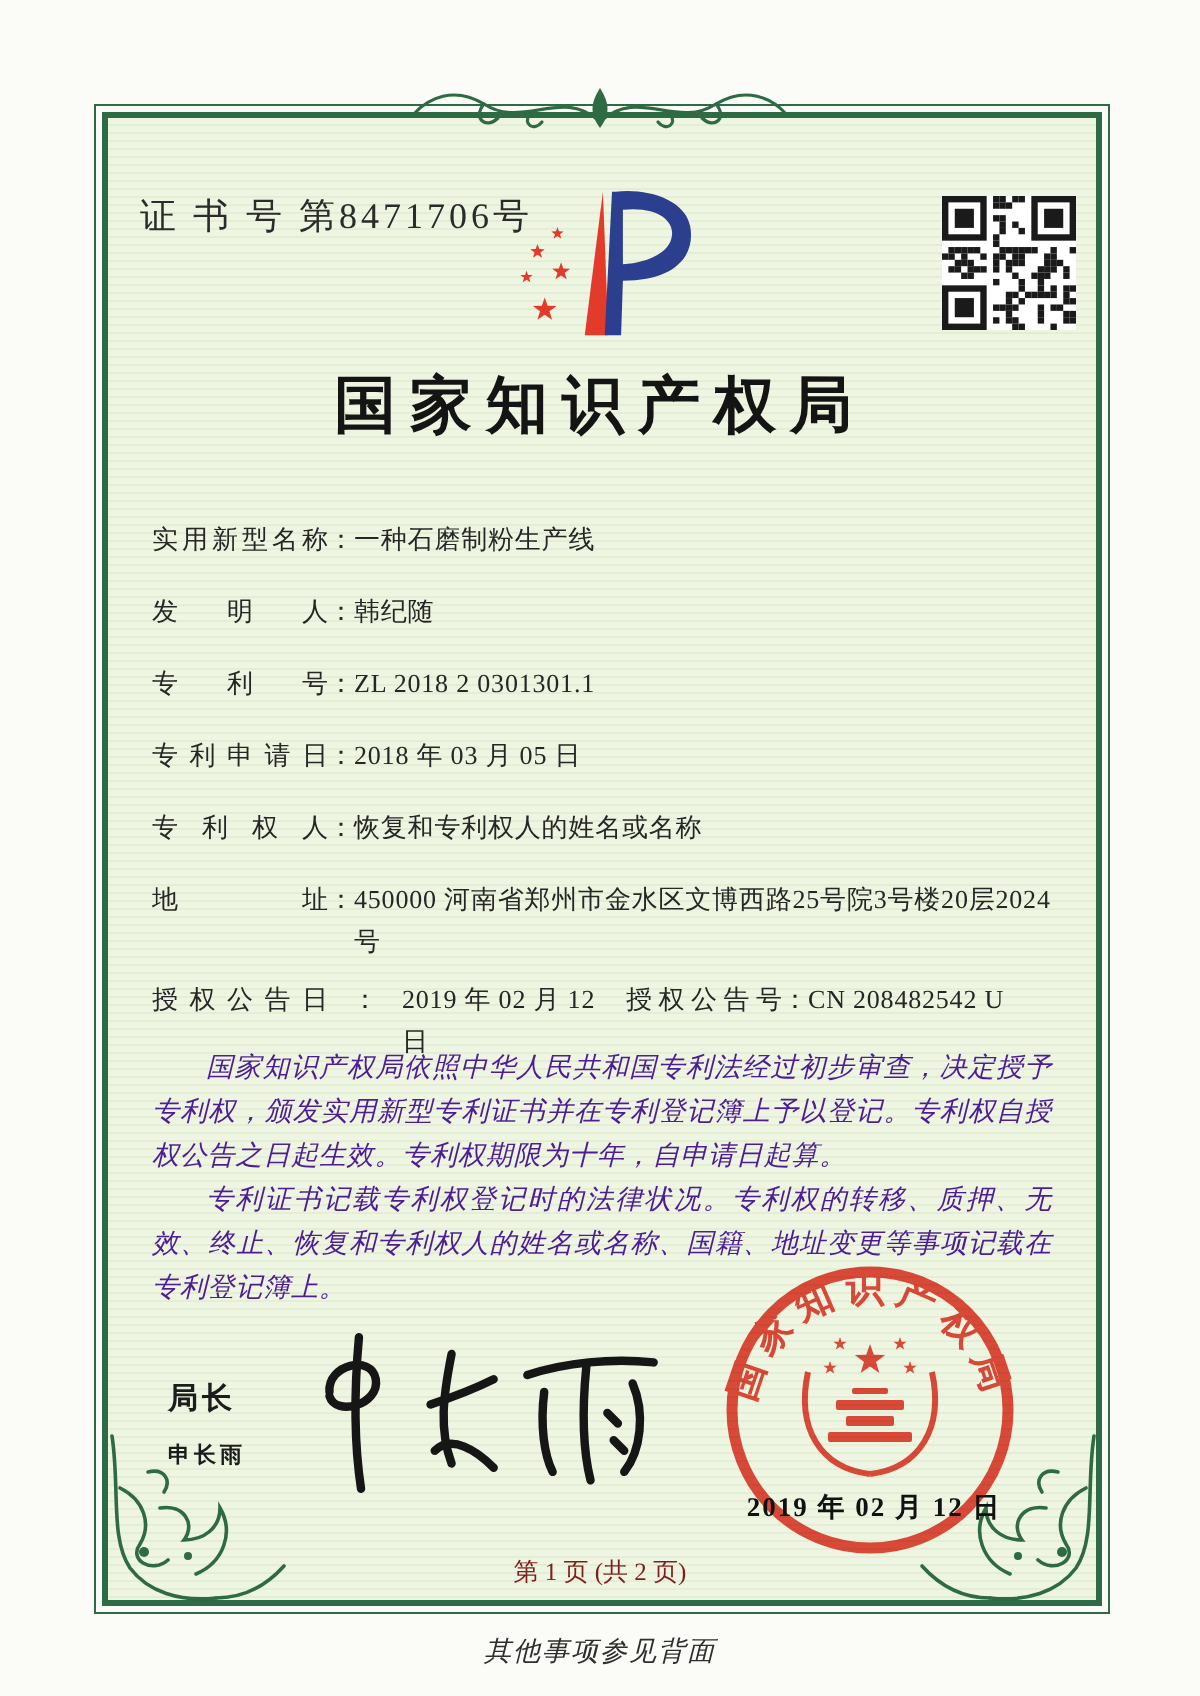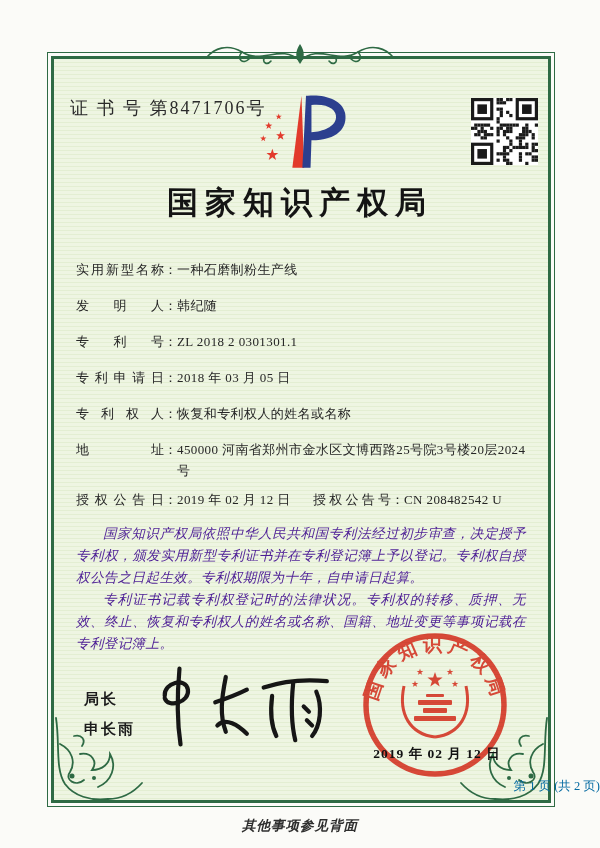--- a/index.html
+++ b/index.html
@@ -30,39 +30,39 @@
 
   .title{position:absolute;left:0;top:182px;width:100%;text-align:center;
          font-size:31px;font-weight:700;letter-spacing:7px;color:#141414;}
 
   .fields{position:absolute;left:76px;top:259px;width:450px;font-size:13px;color:#262626;}
   .frow{display:flex;line-height:21px;margin-bottom:15px;}
   .flabel{display:inline-block;width:88px;text-align:justify;text-align-last:justify;flex:none;}
   .fcolon{flex:none;}
   .fvalue{flex:1;letter-spacing:0.4px;}
   .frow-address{margin-bottom:8px;}
-  .fcell1{display:flex;width:237px;flex:none;}
+  .fcell1{display:flex;width:237px;flex:none;gap:12px;}
   .fcell2{display:flex;flex:1;}
   .fcell2 .flabel{width:78px;}
 
   .paras{position:absolute;left:76px;top:523px;width:450px;font-size:13.5px;line-height:22px;
          font-style:italic;color:#4c1d95;text-align:justify;letter-spacing:0.4px;}
   .paras p{text-indent:2em;}
 
   .sig-title{position:absolute;left:84px;top:690px;font-size:15px;font-weight:600;color:#1c1c1c;letter-spacing:2px;}
-  .sig-name{position:absolute;left:84px;top:720px;font-size:15px;font-weight:600;color:#1c1c1c;letter-spacing:2px;}
+  .sig-name{position:absolute;left:84px;top:720px;font-size:11px;font-weight:600;color:#1c1c1c;letter-spacing:2px;}
   .sig-hand{position:absolute;left:150px;top:662px;width:200px;height:90px;}
 
   .seal{position:absolute;left:360px;top:630px;width:150px;height:150px;opacity:0.9;mix-blend-mode:multiply;}
   .seal-date{position:absolute;left:352px;top:745px;width:170px;text-align:center;
              font-size:13.5px;color:#111;letter-spacing:1px;font-weight:600;}
 
-  .page-info{position:absolute;left:0;top:778px;width:100%;text-align:right;font-size:12.5px;color:#0369a1;}
+  .page-info{position:absolute;left:0;top:778px;width:100%;text-align:center;font-size:12.5px;color:#7f1d1d;}
   .back-note{position:absolute;left:0;top:817px;width:100%;text-align:center;font-size:13.5px;
-             font-style:italic;color:#2e2e2e;letter-spacing:1px;font-weight:bold;}
+             font-style:italic;color:#2e2e2e;letter-spacing:1px;}
 </style>
 </head>
 <body>
 
 <div class="page">
 
   <div class="frame">
     <div class="frame-inner"></div>
   </div>
 

